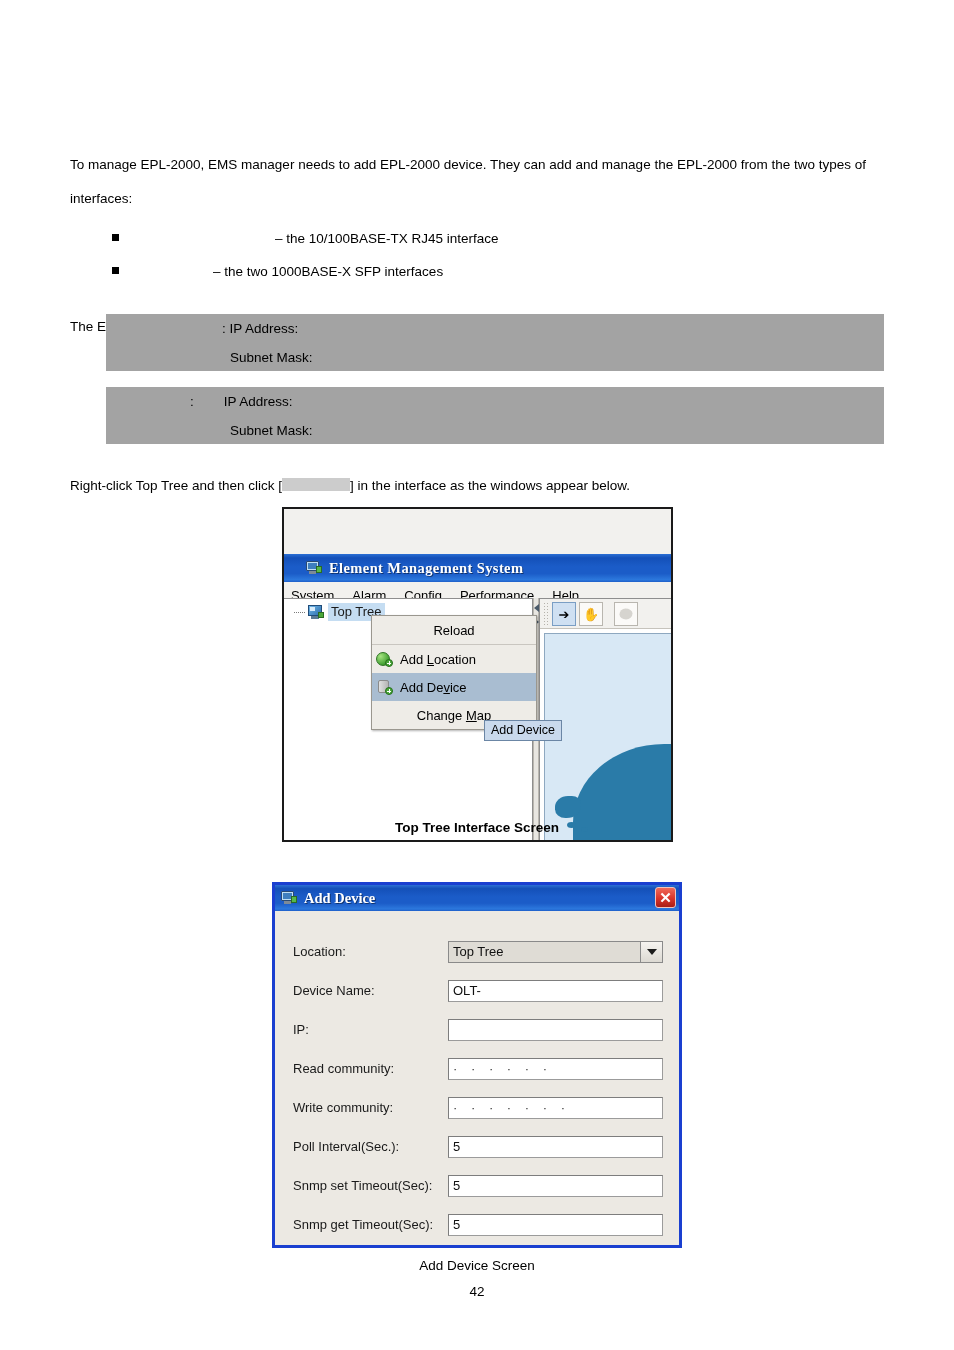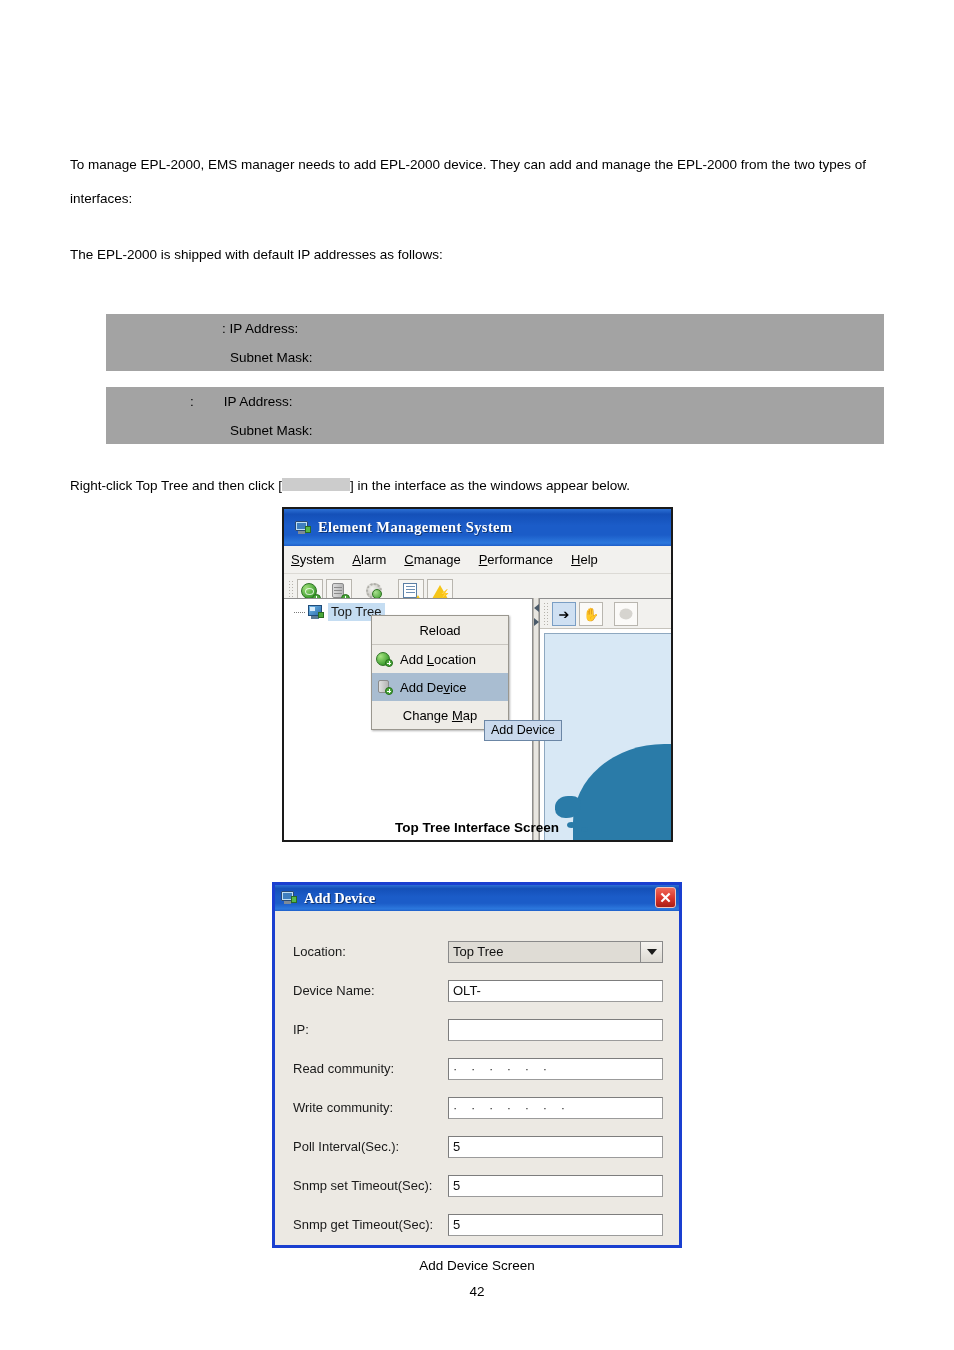--- a/index.html
+++ b/index.html
@@ -102,27 +102,28 @@
     left: 282px;
     top: 507px;
     width: 391px;
     height: 335px;
     border: 2px solid #1a1a1a;
     box-sizing: border-box;
     background: #f2f1ee;
     overflow: hidden;
   }
   .xp-titlebar {
-    height: 37px;
+    height: 28px;
     background: linear-gradient(to bottom,
       #2b6fd4 0%, #1450b8 14%, #1b5cc8 45%, #1b5cc8 70%, #2c78dd 92%, #1e5ec9 100%);
     display: flex;
     align-items: center;
-    padding-left: 11px;
-    box-sizing: border-box;
+    padding-left: 22px;
+    box-sizing: border-box;
+    margin-top: 45px;
   }
   .xp-title-text {
     color: #ffffff;
     font-family: "Liberation Serif", serif;
     font-weight: bold;
     font-size: 14.5px;
     margin-left: 7px;
     letter-spacing: 0.4px;
     text-shadow: 1px 1px 0 rgba(0,0,0,0.45);
   }
@@ -427,21 +428,21 @@
     background: #2a7ba8;
     border-radius: 50% 35% 55% 40%;
   }
   .isle1 { position:absolute; left: 22px; bottom: 12px; width: 9px; height: 6px; background:#2a7ba8; border-radius:50%; }
   .isle2 { position:absolute; left: 36px; bottom: 8px;  width: 7px; height: 5px; background:#2a7ba8; border-radius:50%; }
 
   
   #context-menu {
     position: absolute;
     left: 87px; top: 16px;
-    width: 138px;
+    width: 166px;
     background: #eeece7;
     border: 1px solid #9a978f;
     box-shadow: 1px 1px 2px rgba(0,0,0,0.3);
     z-index: 20;
     box-sizing: border-box;
   }
   .cm-item {
     height: 28px;
     display: flex; align-items: center;
     font-size: 13px;
@@ -648,20 +649,32 @@
     text-align: center;
     line-height: 24px;
   }
 </style>
 </head>
 <body>
 
 <div class="doc-body">
   <p class="para">To manage EPL-2000, EMS manager needs to add EPL-2000 device. They can add and manage the EPL-2000 from the two types of interfaces:</p>
 
+  <div class="bullet-list">
+    <div class="bullet-row">
+      <span class="bullet-mark"></span>
+      <span class="bullet-gap bullet-gap-1"></span>
+      <span>– the 10/100BASE-TX RJ45 interface</span>
+    </div>
+    <div class="bullet-row">
+      <span class="bullet-mark"></span>
+      <span class="bullet-gap bullet-gap-2"></span>
+      <span>– the two 1000BASE-X SFP interfaces</span>
+    </div>
+  </div>
 
   <p class="para para-follow">The EPL-2000 is shipped with default IP addresses as follows:</p>
 </div>
 
 <div class="gray-box" id="gray-box-1">
   <div class="gray-line l1">: IP Address:</div>
   <div class="gray-line l2">Subnet Mask:</div>
 </div>
 
 <div class="gray-box" id="gray-box-2">
@@ -680,21 +693,21 @@
       <span class="mon"></span>
         <span class="base"></span>
         <span class="tag"></span>
     </span>
     <span class="xp-title-text">Element Management System</span>
   </div>
 
   <div class="menubar">
     <span class="menu-item"><span class="mn">S</span><span>ystem</span></span>
     <span class="menu-item"><span class="mn">A</span><span>larm</span></span>
-    <span class="menu-item"><span class="mn">C</span><span>manage</span></span>
+    <span class="menu-item"><span class="mn">C</span><span>onfig</span></span>
     <span class="menu-item"><span class="mn">P</span><span>erformance</span></span>
     <span class="menu-item"><span class="mn">H</span><span>elp</span></span>
   </div>
 
   <div class="toolbar">
     <span class="grip"></span>
     <span class="tbtn">
       <span class="ico-globe"></span>
       <span class="plusdot"></span>
     </span>

